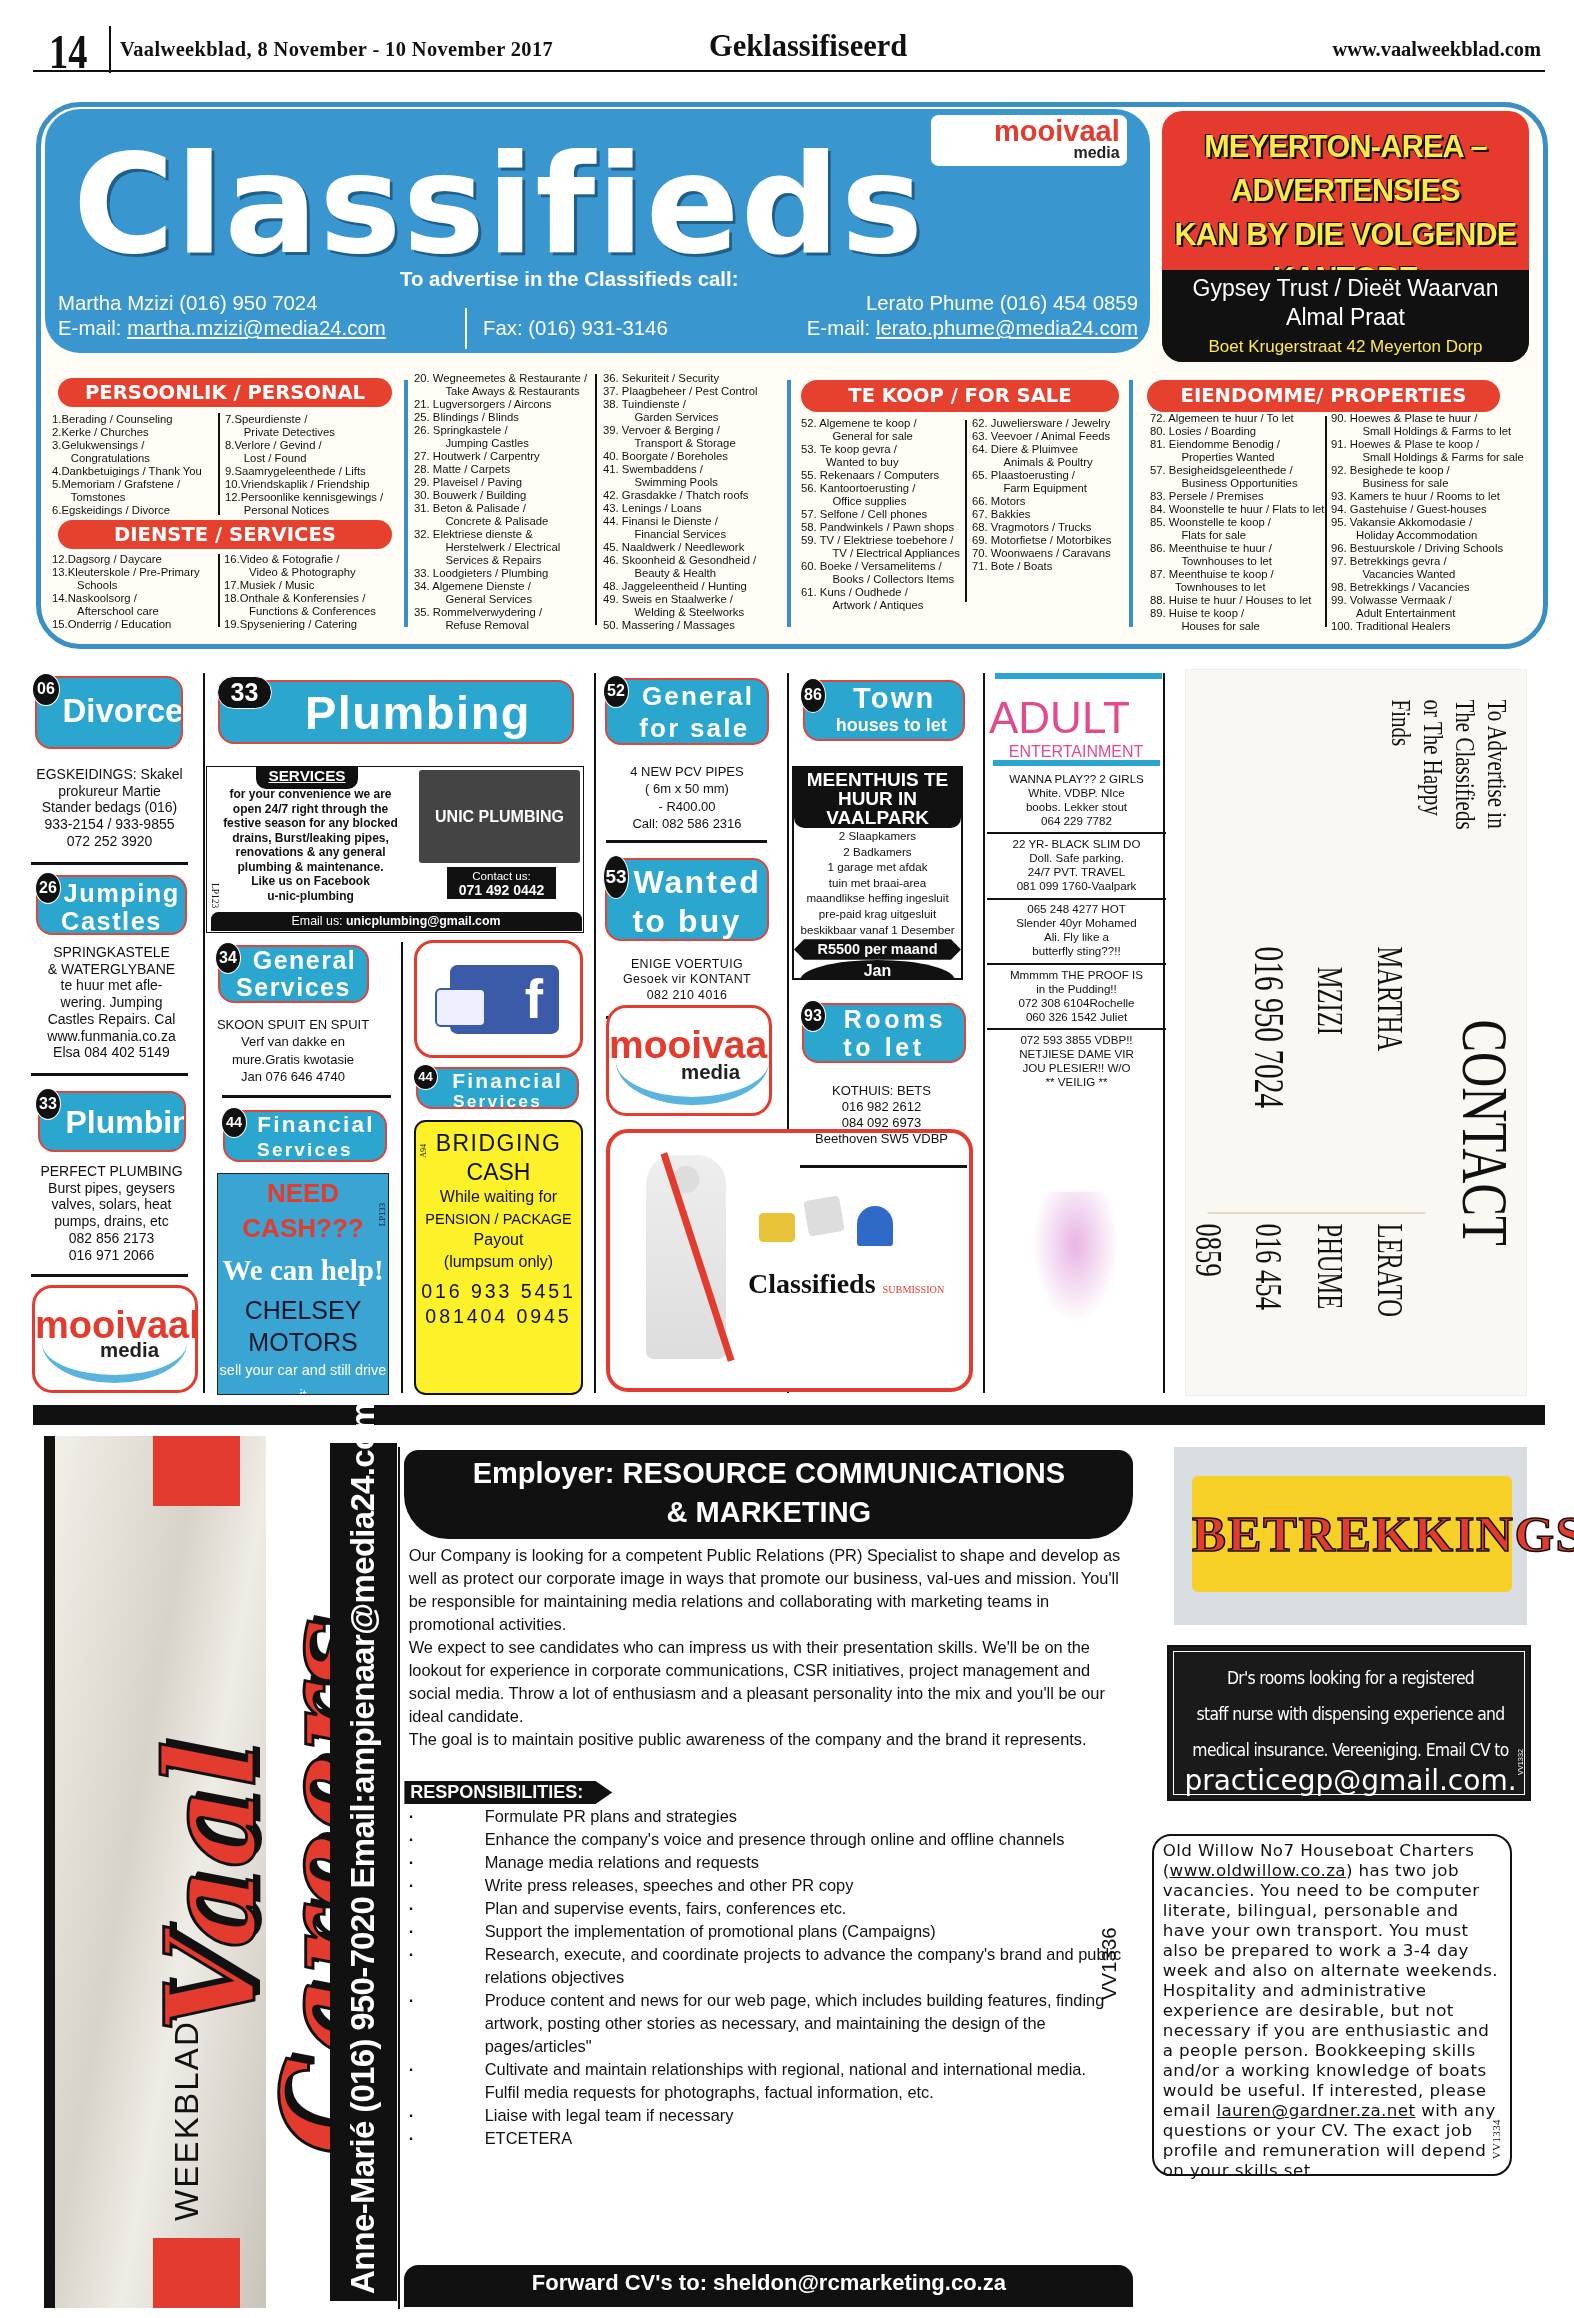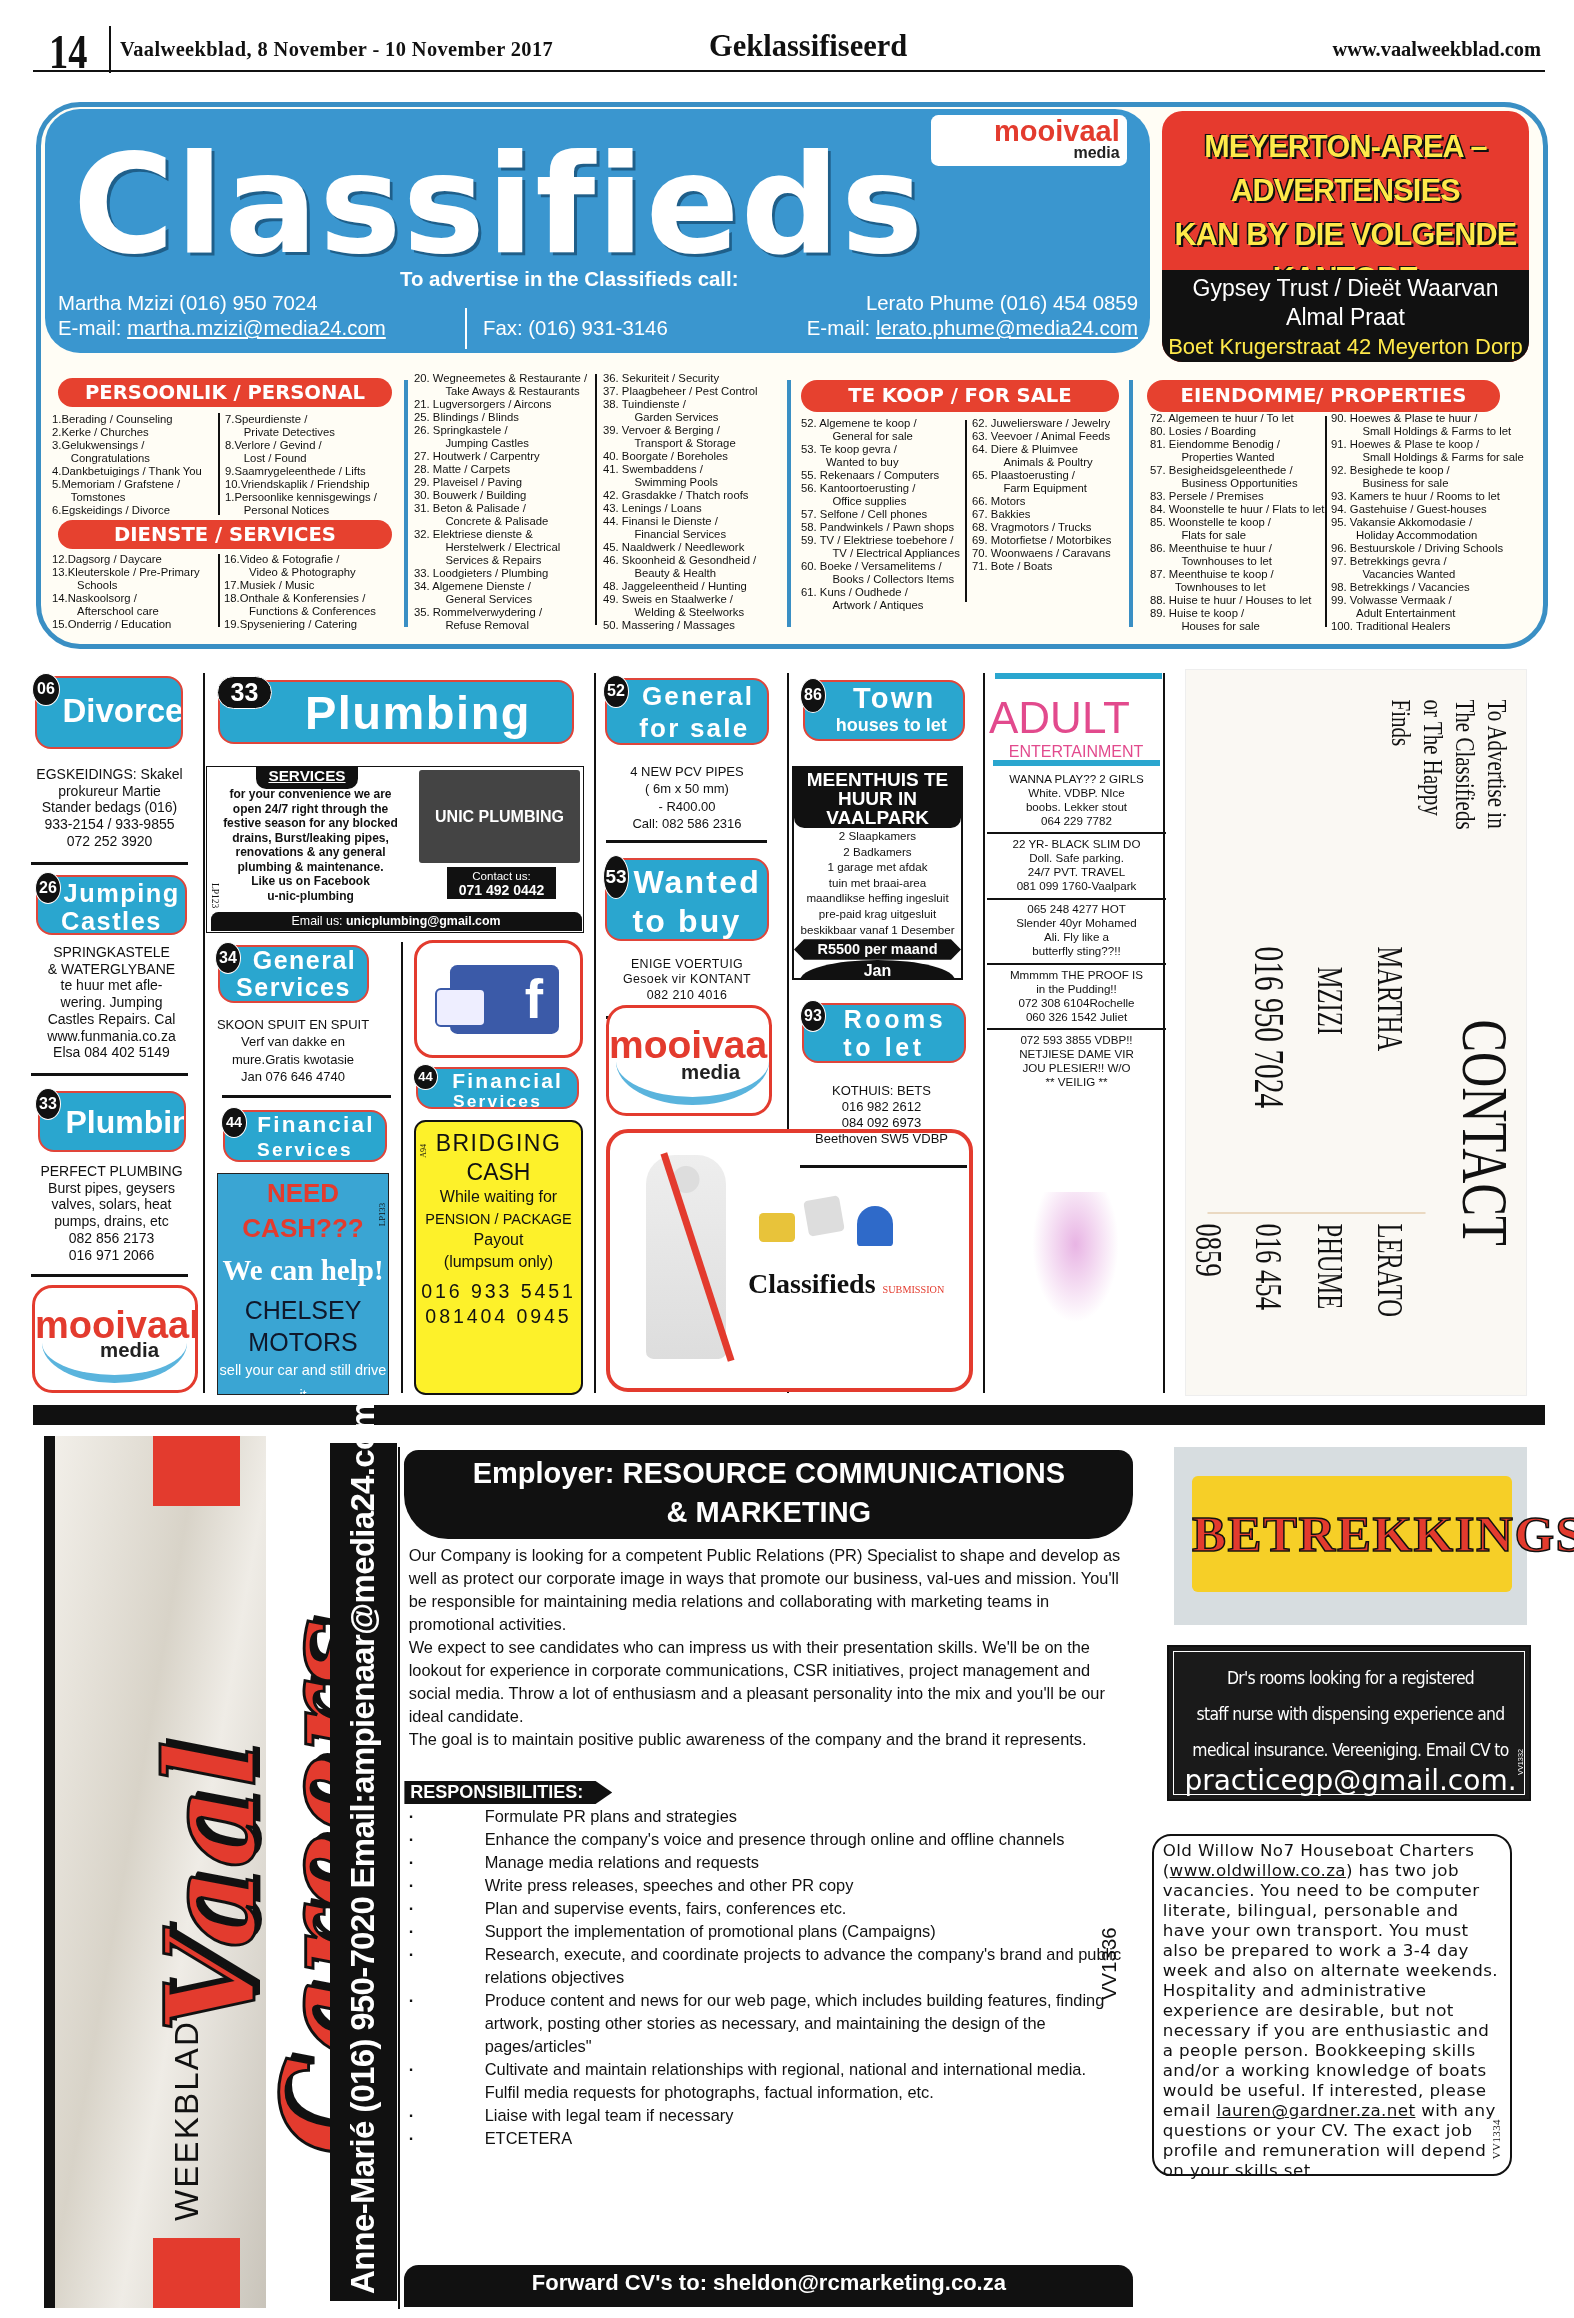--- a/index.html
+++ b/index.html
@@ -19,21 +19,21 @@
 .mv-logo{left:931px;top:115px;width:196px;height:51px}
 .mv-logo .m{font-size:29px;font-weight:bold;color:#e33b2e;font-family:"Liberation Sans",sans-serif}
 .adv-call{left:400px;top:268px;font-size:20.4px;font-weight:bold;color:#fff}
 .contact-l{left:58px;top:291px;color:#fff;font-size:20.4px;line-height:25px}
 .contact-l u{color:#fff}
 .fax{left:465px;top:308px;color:#fff;font-size:20.4px;border-left:2.2px solid #fff;padding-left:16px;height:41px;line-height:41px}
 .contact-r{left:734px;top:291px;color:#fff;font-size:20.4px;line-height:25px;text-align:right;width:404px}
 .meyer{left:1162px;top:111px;width:367px;height:251px;background:#e63a2e;border-radius:20.4px;overflow:hidden}
 .meyer .top{padding:13px 0 0;text-align:center;font-size:30.5px;font-weight:bold;color:#ffe94a;line-height:44px;font-family:"Liberation Sans Narrow","Liberation Sans",sans-serif;text-shadow:2.2px 2.2px 0 #111,-1.5px -1.5px 0 #111;letter-spacing:-0.7px}
 .meyer .bot{position:absolute;left:0;top:159px;width:100%;height:92px;background:#111;text-align:center;color:#fff;font-size:23px;line-height:29px;padding-top:4.4px}
-.meyer .addr{color:#ffe94a;font-size:22px}
+.meyer .addr{color:#ffe94a;font-size:17px}
 
 .pill{background:#e6412f;color:#fff;font-weight:900;text-align:center;border-radius:19px;font-family:"DejaVu Sans",sans-serif}
 .catcol{font-size:11.3px;line-height:13px;font-family:"Liberation Sans Narrow","Liberation Sans",sans-serif;color:#111}
 .catcol div{white-space:nowrap}
 .vline{background:#111;width:1.5px}
 .bluev{background:#3a8fc4;width:4.4px}
 
 .tab{background:#2aa6cf;border:2.2px solid #e0453a;border-radius:16px;color:#fff;font-weight:bold;text-align:center;font-family:"Liberation Sans",sans-serif;overflow:hidden}
 .badge{background:#111;color:#fff;border-radius:50%;font-weight:bold;text-align:center;font-family:"Liberation Sans Narrow","Liberation Sans",sans-serif;border:1.5px solid #fff}
 .ad{text-align:center;font-size:14px;line-height:16.7px;color:#111}
@@ -102,21 +102,21 @@
     <div>6.Egskeidings / Divorce</div>
   </div>
 <div class="abs vline" style="left:218px;top:413px;height:102px"></div>
 <div class="abs catcol" id="ip2" style="left:225px;top:413px">
     <div>7.Speurdienste /</div>
     <div>&nbsp;&nbsp;&nbsp;&nbsp;&nbsp;&nbsp;Private Detectives</div>
     <div>8.Verlore / Gevind /</div>
     <div>&nbsp;&nbsp;&nbsp;&nbsp;&nbsp;&nbsp;Lost / Found</div>
     <div>9.Saamrygeleenthede / Lifts</div>
     <div>10.Vriendskaplik / Friendship</div>
-    <div>1.Persoonlike kennisgewings /</div>
+    <div>12.Persoonlike kennisgewings /</div>
     <div>&nbsp;&nbsp;&nbsp;&nbsp;&nbsp;&nbsp;Personal Notices</div>
   </div>
 <div class="abs pill" style="left:58px;top:520px;width:334px;height:29px;font-size:19.6px;line-height:29px">DIENSTE / SERVICES</div>
 <div class="abs catcol" id="is1" style="left:52px;top:553px">
     <div>12.Dagsorg / Daycare</div>
     <div>13.Kleuterskole / Pre-Primary</div>
     <div>&nbsp;&nbsp;&nbsp;&nbsp;&nbsp;&nbsp;&nbsp;&nbsp;Schools</div>
     <div>14.Naskoolsorg /</div>
     <div>&nbsp;&nbsp;&nbsp;&nbsp;&nbsp;&nbsp;&nbsp;&nbsp;Afterschool care</div>
     <div>15.Onderrig / Education</div>

